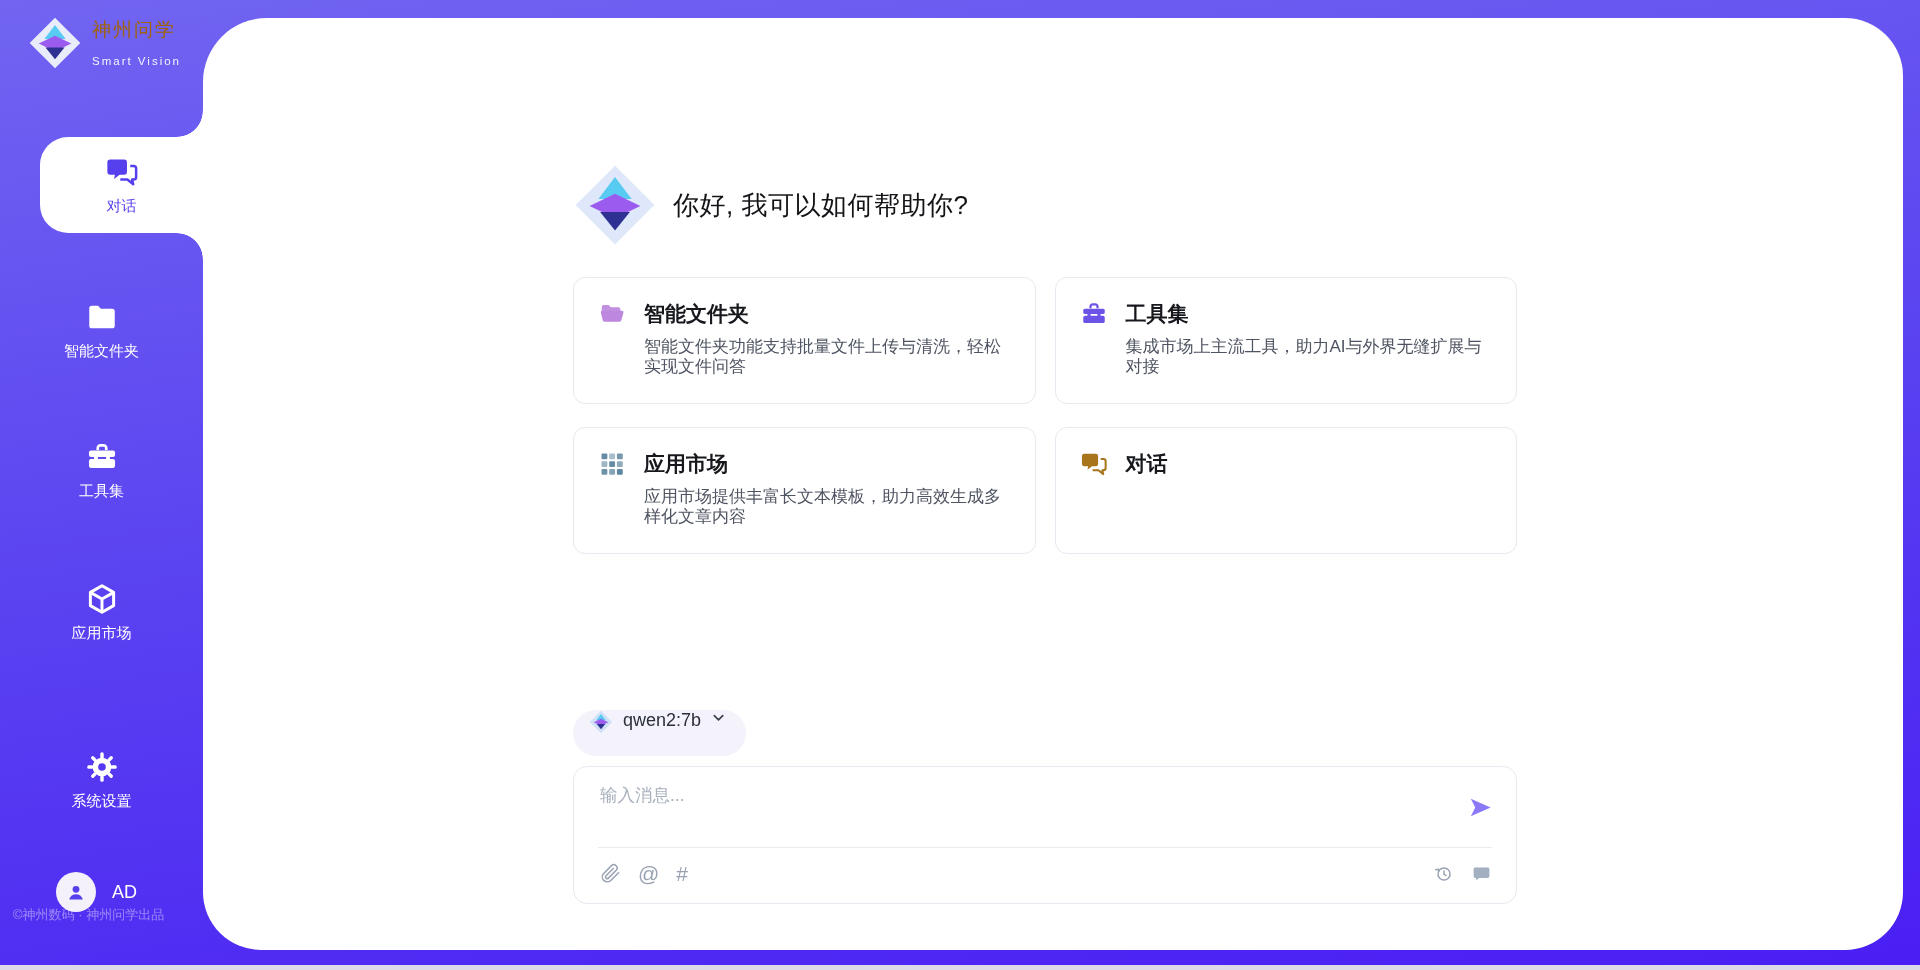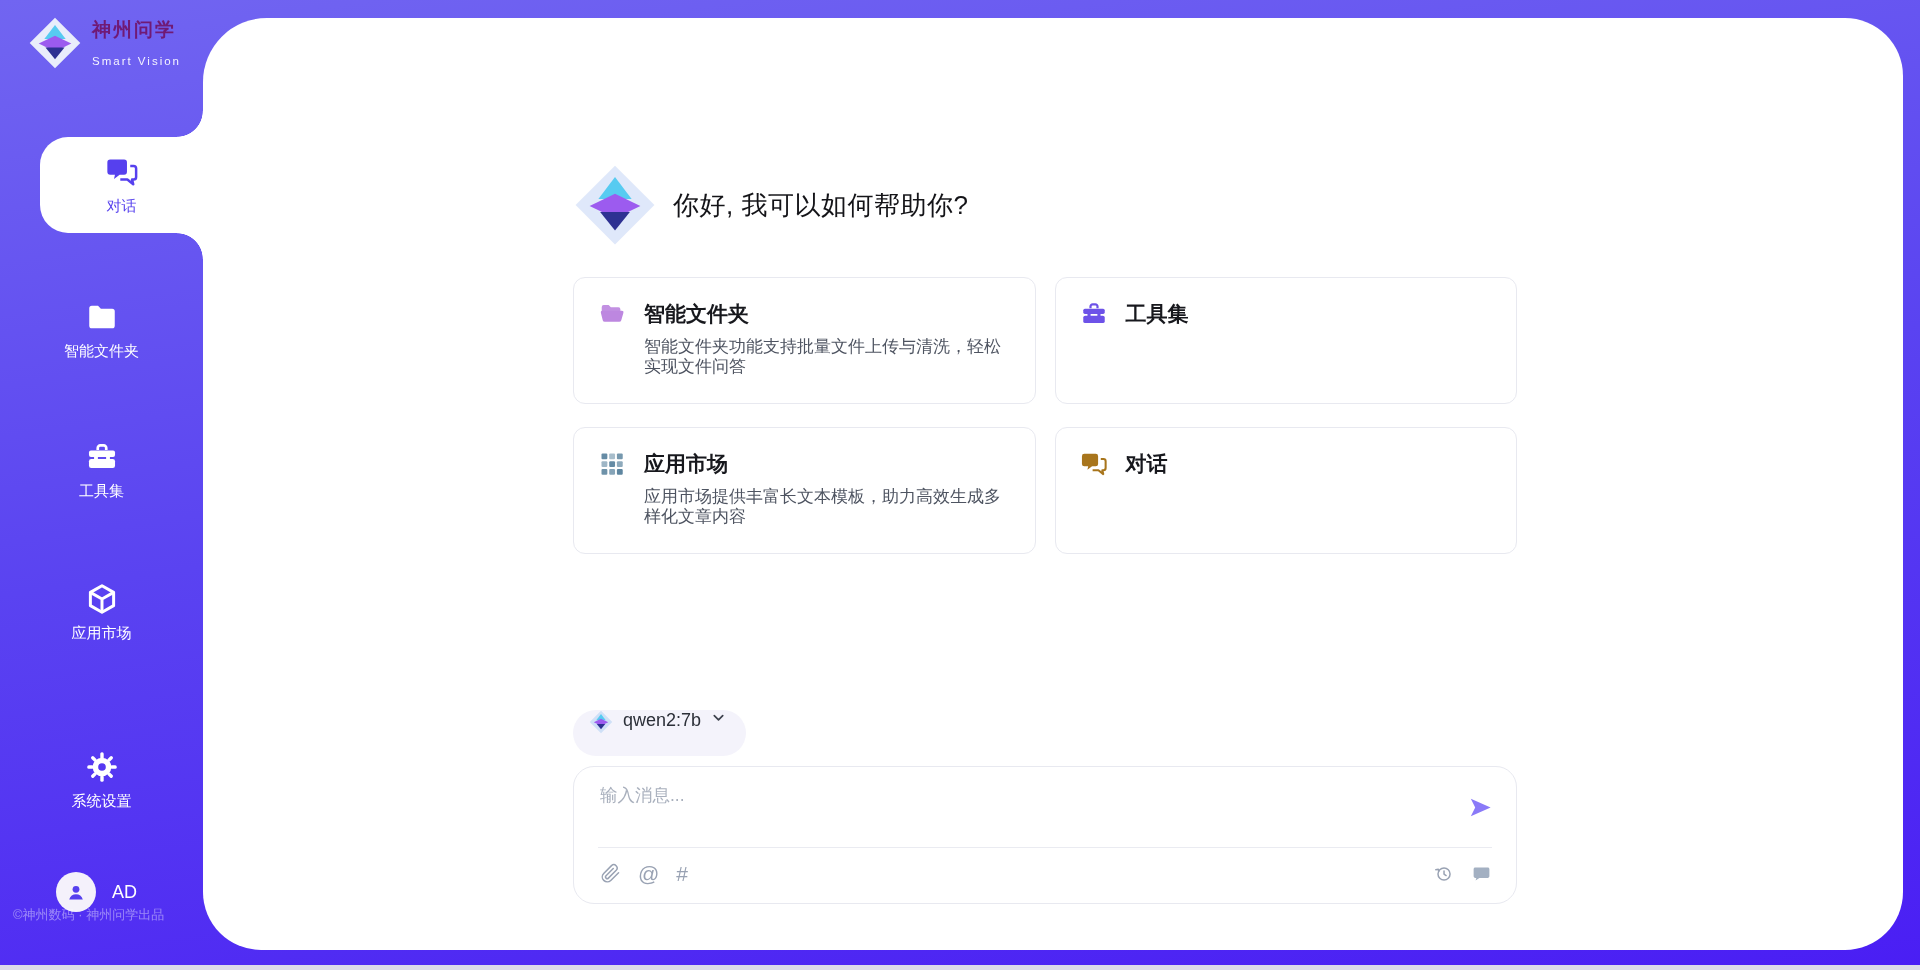--- a/index.html
+++ b/index.html
@@ -17,21 +17,21 @@
   }
   .bottom-strip {
     position:absolute; left:0; bottom:0; width:100%; height:5px;
     background:#dcdae9;
   }
 
   
   .sidebar { position:absolute; left:0; top:0; width:203px; height:970px; }
   .logo { position:absolute; top:16px; left:28px; display:flex; align-items:center; gap:10px; }
   .logo svg { width:54px; height:54px; }
-  .logo-name { color:#701a75; font-size:19px; font-weight:bold; letter-spacing:2px; line-height:1.2; }
+  .logo-name { color:#a16207; font-size:19px; font-weight:normal; letter-spacing:2px; line-height:1.2; }
   .logo-sub { color:rgba(255,255,255,.92); font-size:11.5px; letter-spacing:2px; margin-top:14px; }
 
   .nav-item {
     position:absolute; left:0; width:203px; height:96px;
     display:flex; flex-direction:column; align-items:center; justify-content:center; gap:8px;
     color:#ffffff; cursor:pointer;
   }
   .nav-item .nv-icon { width:34px; height:34px; color:#fff; }
   .nav-item .nv-label { font-size:15px; }
 
@@ -82,21 +82,21 @@
   .model-pill {
     margin-top:156px; display:inline-flex; align-items:flex-start; gap:10px;
     height:46px; padding:0 20px 0 16px; border-radius:23px; background:#f4f3fb; cursor:pointer;
   }
   .model-pill svg.mini-d { width:24px; height:24px; }
   .model-name { font-size:18px; color:#2b2f38; }
   .model-pill .chev { width:15px; height:15px; color:#3c414c; }
 
   .composer {
     margin-top:10px; width:944px; height:138px; background:#fff;
-    border:1px solid #e8e9f0; border-radius:21px; position:relative;
+    border:1px solid #e8e9f0; border-radius:14px; position:relative;
   }
   .composer-input {
     position:absolute; left:26px; top:18px; width:820px; border:none; outline:none;
     font-size:17.5px; color:#333; font-family:inherit; background:transparent;
   }
   .composer-input::placeholder { color:#a9b0bd; }
   .send-btn { position:absolute; right:22px; top:27px; width:27px; height:27px; cursor:pointer; color:#8a7af8; }
   .composer-divider { position:absolute; left:24px; right:24px; top:80px; height:1px; background:#eaebf1; }
   .tool-row-left { position:absolute; left:26px; top:96px; display:flex; align-items:center; gap:17px; color:#99a2b3; }
   .tool-row-right { position:absolute; right:24px; top:96px; display:flex; align-items:center; gap:17px; color:#99a2b3; }
@@ -217,20 +217,21 @@
         <div class="card-head">
           <svg class="c-icon ic-toolbox-card" viewBox="0 0 24 24">
             <path fill="none" stroke="currentColor" stroke-width="1.9" d="M9 7V5.6A1.8 1.8 0 0 1 10.8 3.8h2.4A1.8 1.8 0 0 1 15 5.6V7"></path>
             <rect x="2.8" y="7.4" width="18.4" height="4.6" rx="1.4" fill="currentColor"></rect>
             <rect x="2.8" y="13.4" width="18.4" height="6.4" rx="1.6" fill="currentColor"></rect>
             <rect x="6.4" y="11.2" width="2.7" height="3.4" rx="0.6" fill="currentColor"></rect>
             <rect x="14.9" y="11.2" width="2.7" height="3.4" rx="0.6" fill="currentColor"></rect>
           </svg>
           <span class="card-title">工具集</span>
         </div>
+        <div class="card-desc">集成市场上主流工具，助力AI与外界无缝扩展与对接</div>
       </div>
 
       <div class="card">
         <div class="card-head">
           <svg class="c-icon ic-grid-card" viewBox="0 0 24 24">
             <g fill="currentColor">
               <rect x="3" y="3" width="5" height="5" rx="0.9" opacity=".95"></rect>
               <rect x="9.6" y="3" width="5" height="5" rx="0.9" opacity=".55"></rect>
               <rect x="16.2" y="3" width="5" height="5" rx="0.9" opacity=".85"></rect>
               <rect x="3" y="9.6" width="5" height="5" rx="0.9" opacity=".6"></rect>

